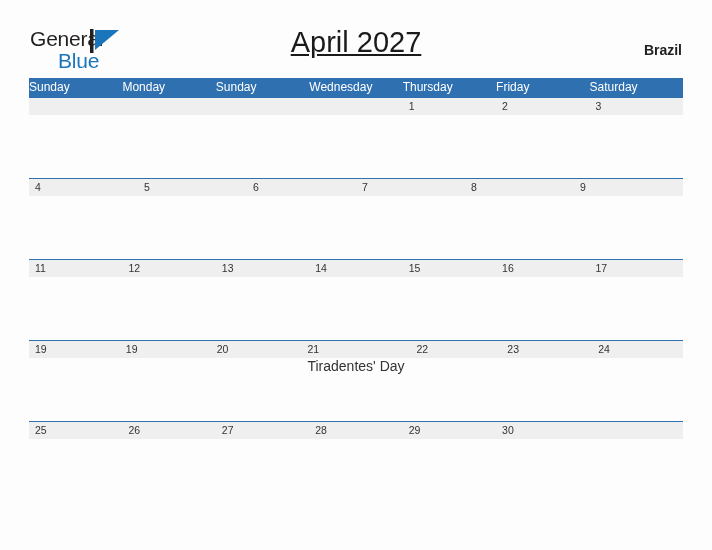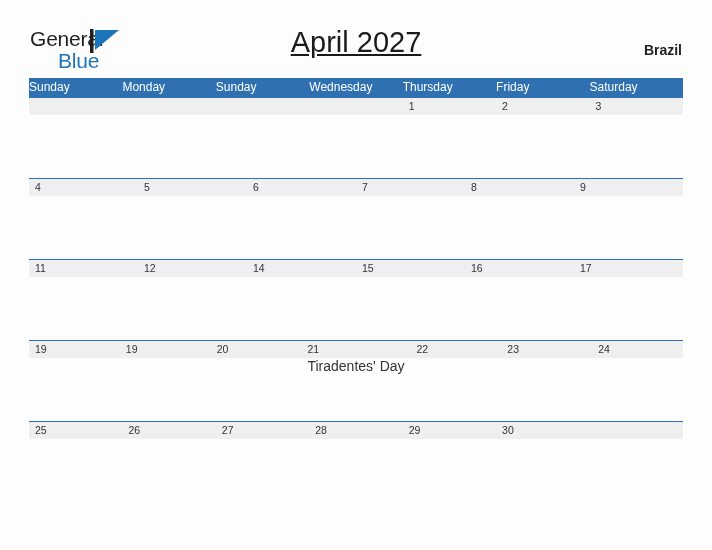--- a/index.html
+++ b/index.html
@@ -242,20 +242,23 @@
     <div class="week">
       <div class="band"></div>
       <div class="cells">
         <div class="day">
             <span class="daynum">11</span>
           </div>
         <div class="day">
             <span class="daynum">12</span>
           </div>
         <div class="day">
+            <span class="daynum">13</span>
+          </div>
+        <div class="day">
             <span class="daynum">14</span>
           </div>
         <div class="day">
             <span class="daynum">15</span>
           </div>
         <div class="day">
             <span class="daynum">16</span>
           </div>
         <div class="day">
             <span class="daynum">17</span>

